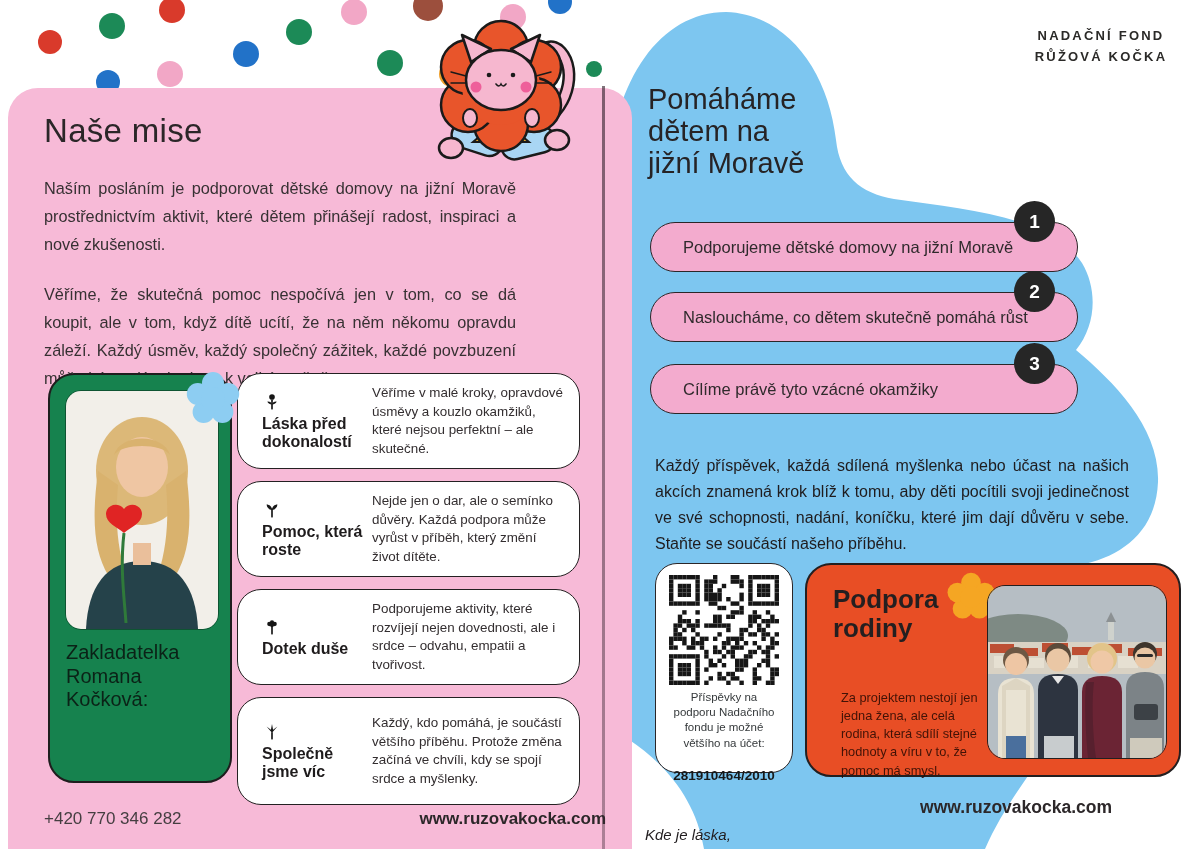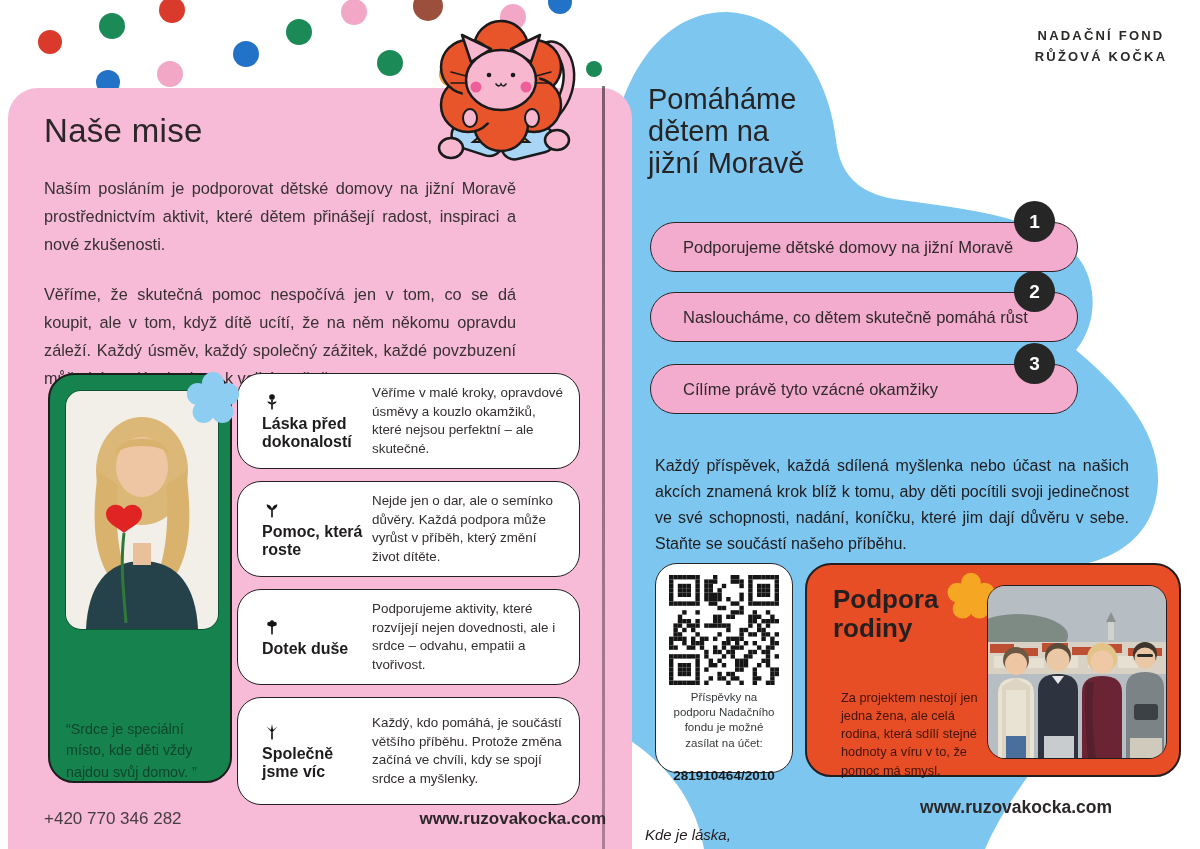--- a/index.html
+++ b/index.html
@@ -152,21 +152,21 @@
           <path d="M32 80 C25 132 29 162 42 184 L60 184 C49 150 50 118 52 94 Z" fill="#d9b26e"></path>
           <path d="M120 80 C127 132 123 162 110 184 L92 184 C103 150 102 118 100 94 Z" fill="#d9b26e"></path>
           <ellipse cx="76" cy="76" rx="26" ry="30" fill="#efc6a3"></ellipse>
           <path d="M48 64 C54 42 98 42 104 64 C96 52 56 52 48 64 Z" fill="#d9b26e"></path>
           <path d="M20 238 C22 196 40 170 76 170 C112 170 130 196 132 238 Z" fill="#25424a"></path>
           <rect x="67" y="152" width="18" height="22" fill="#eabf9b"></rect>
           <path d="M58 142 C54 176 58 204 60 232" stroke="#2f7a3a" stroke-width="3" fill="none"></path>
           <path d="M58 118 c-6-8 -18-4 -18 5 c0 9 11 13 18 19 c7-6 18-10 18-19 c0-9 -12-13 -18-5 Z" fill="#e02424"></path>
         </svg>
       </div>
-      <div class="founder-quote">“Srdce je speciální místo, kde děti vždy najdou svůj domov. ”</div>
+      <div class="founder-heading">Zakladatelka Romana Kočková:</div>
     </div>
 
     <svg class="blue-flower" viewBox="0 0 58 58">
       <g fill="var(--flower-blue)">
         <circle cx="29" cy="13" r="11"></circle>
           <circle cx="44.2" cy="24" r="11"></circle>
           <circle cx="38.4" cy="42" r="11"></circle>
         <circle cx="19.6" cy="42" r="11"></circle>
           <circle cx="13.8" cy="24" r="11"></circle>
           <circle cx="29" cy="29" r="12"></circle>
@@ -543,21 +543,21 @@
           <rect x="85.5" y="103.5" width="4.5" height="4.5"></rect>
           <rect x="90" y="103.5" width="4.5" height="4.5"></rect>
           <rect x="103.5" y="103.5" width="4.5" height="4.5"></rect>
           <rect x="36" y="108" width="4.5" height="4.5"></rect>
           <rect x="58.5" y="108" width="4.5" height="4.5"></rect>
           <rect x="72" y="108" width="4.5" height="4.5"></rect>
           <rect x="85.5" y="108" width="4.5" height="4.5"></rect>
           <rect x="99" y="108" width="4.5" height="4.5"></rect>
           <rect x="103.5" y="108" width="4.5" height="4.5"></rect>
         </svg>
-      <div class="qr-caption">Příspěvky na podporu Nadačního fondu je možné zasílat na účet:</div>
+      <div class="qr-caption">Příspěvky na podporu Nadačního fondu je možné většího na účet:</div>
       <div class="qr-account">281910464/2010</div>
     </div>
 
     <div class="family-card">
       <h3 class="f-title">Podpora rodiny</h3>
       <svg class="yellow-flower" viewBox="0 0 58 58">
         <g fill="var(--flower-yellow)">
           <circle cx="29" cy="13" r="11"></circle>
             <circle cx="44.2" cy="24" r="11"></circle>
             <circle cx="38.4" cy="42" r="11"></circle>

